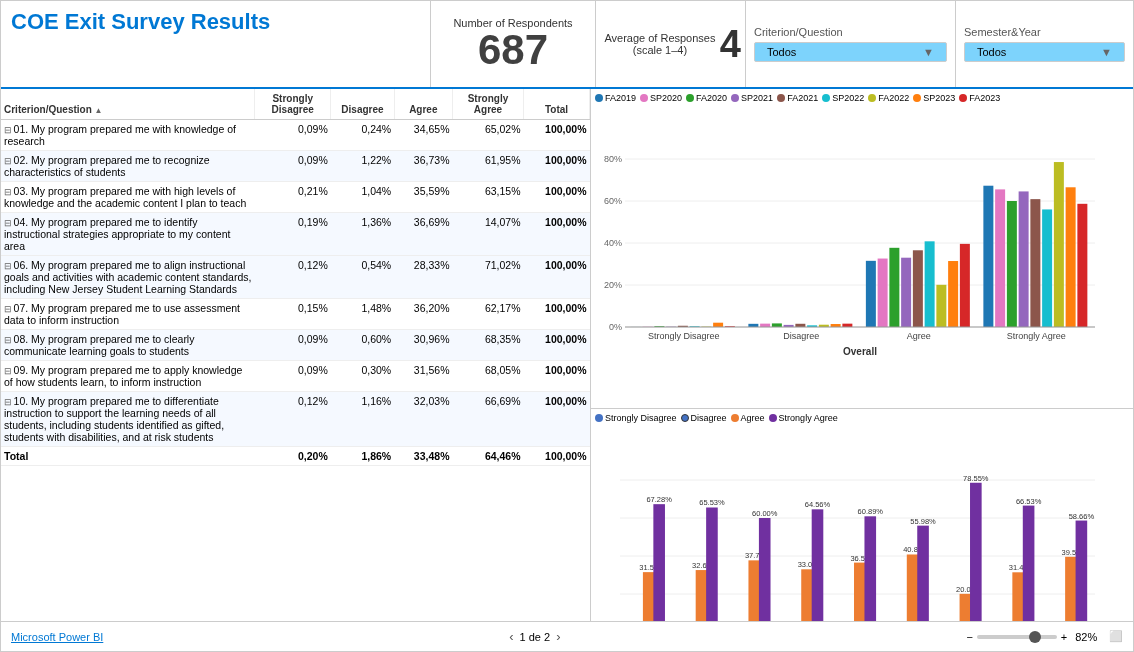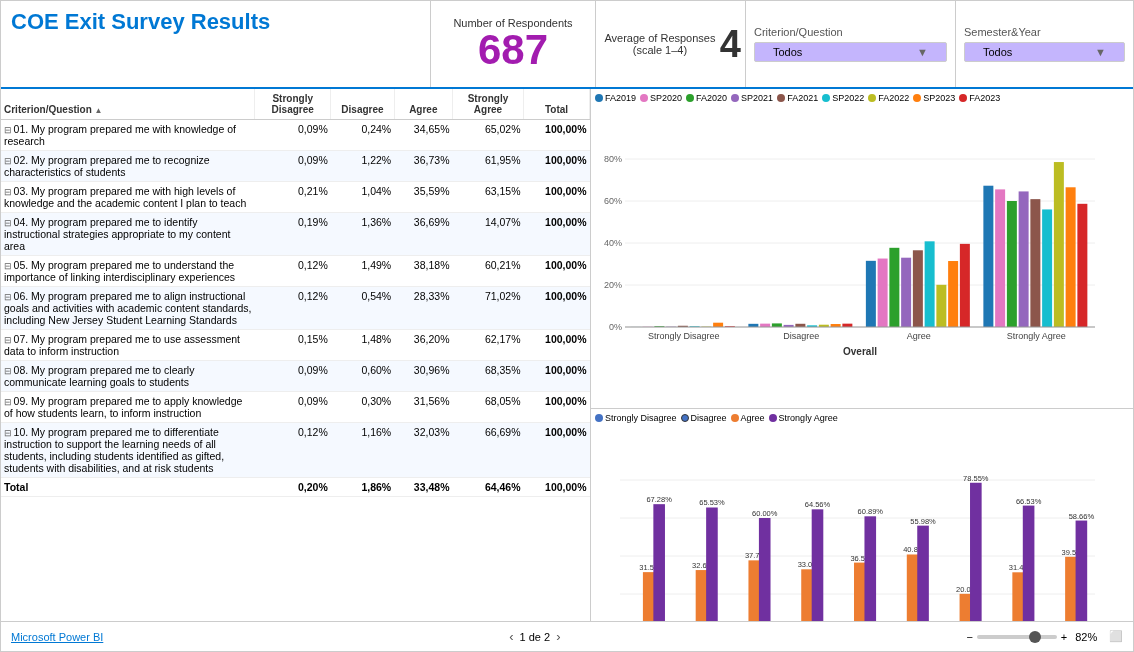--- a/index.html
+++ b/index.html
@@ -9,29 +9,29 @@
     
     
     .header-row { display: flex; border-bottom: 2px solid #0078d4; height: 88px; flex-shrink: 0; }
     
     .header-title { flex: 0 0 430px; padding: 8px 10px; border-right: 1px solid #ccc; }
     .header-title h1 { font-size: 22px; font-weight: bold; color: #0078d4; line-height: 1.2; }
     .header-title h2 { font-size: 13px; font-weight: bold; color: #333; margin-top: 4px; }
     
     .header-respondents { flex: 0 0 165px; border-right: 1px solid #ccc; display: flex; flex-direction: column; align-items: center; justify-content: center; padding: 4px; }
     .header-respondents .label { font-size: 11px; color: #333; text-align: center; }
-    .header-respondents .value { font-size: 42px; font-weight: bold; color: #a21caf; line-height: 1; }
+    .header-respondents .value { font-size: 42px; font-weight: bold; color: #404040; line-height: 1; }
     
     .header-avg { flex: 0 0 150px; border-right: 1px solid #ccc; display: flex; flex-direction: row; align-items: center; padding: 4px; }
     .header-avg .label { font-size: 11px; color: #333; text-align: center; }
     .header-avg .value { font-size: 38px; font-weight: bold; color: #333; line-height: 1; }
     
     .header-filter { flex: 0 0 210px; border-right: 1px solid #ccc; padding: 6px 8px; display: flex; flex-direction: column; justify-content: center; gap: 4px; }
     .header-filter .filter-label { font-size: 11px; color: #555; }
-    .filter-select { display: flex; align-items: center; justify-content: space-between; border: 1px solid #ccc; padding: 3px 18px; border-radius: 2px; cursor: pointer; background: #c4b5fd; }
+    .filter-select { display: flex; align-items: center; justify-content: space-between; border: 1px solid #ccc; padding: 3px 12px; border-radius: 2px; cursor: pointer; background: #7dd3fc; }
     .filter-select span { font-size: 11px; }
     .chevron { font-size: 9px; color: #666; }
     
     .header-semester { flex: 1; padding: 6px 8px; display: flex; flex-direction: column; justify-content: center; gap: 4px; }
     .header-semester .filter-label { font-size: 11px; color: #555; }
     
     
     .main-content { display: flex; flex: 1; overflow: hidden; }
     
     
@@ -140,28 +140,20 @@
               <td class="num">35,59%</td>
               <td class="num">63,15%</td>
               <td class="num"><strong>100,00%</strong></td>
             </tr>
             <tr class="alt">
               <td><span class="expand-icon">⊟</span>04. My program prepared me to identify instructional strategies appropriate to my content area</td>
               <td class="num">0,19%</td>
               <td class="num">1,36%</td>
               <td class="num">36,69%</td>
               <td class="num">14,07%</td>
-              <td class="num"><strong>100,00%</strong></td>
-            </tr>
-            <tr>
-              <td><span class="expand-icon">⊟</span>05. My program prepared me to understand the importance of linking interdisciplinary experiences</td>
-              <td class="num">0,12%</td>
-              <td class="num">1,49%</td>
-              <td class="num">38,18%</td>
-              <td class="num">60,21%</td>
               <td class="num"><strong>100,00%</strong></td>
             </tr>
             <tr class="alt">
               <td><span class="expand-icon">⊟</span>06. My program prepared me to align instructional goals and activities with academic content standards, including New Jersey Student Learning Standards</td>
               <td class="num">0,12%</td>
               <td class="num">0,54%</td>
               <td class="num">28,33%</td>
               <td class="num">71,02%</td>
               <td class="num"><strong>100,00%</strong></td>
             </tr>

